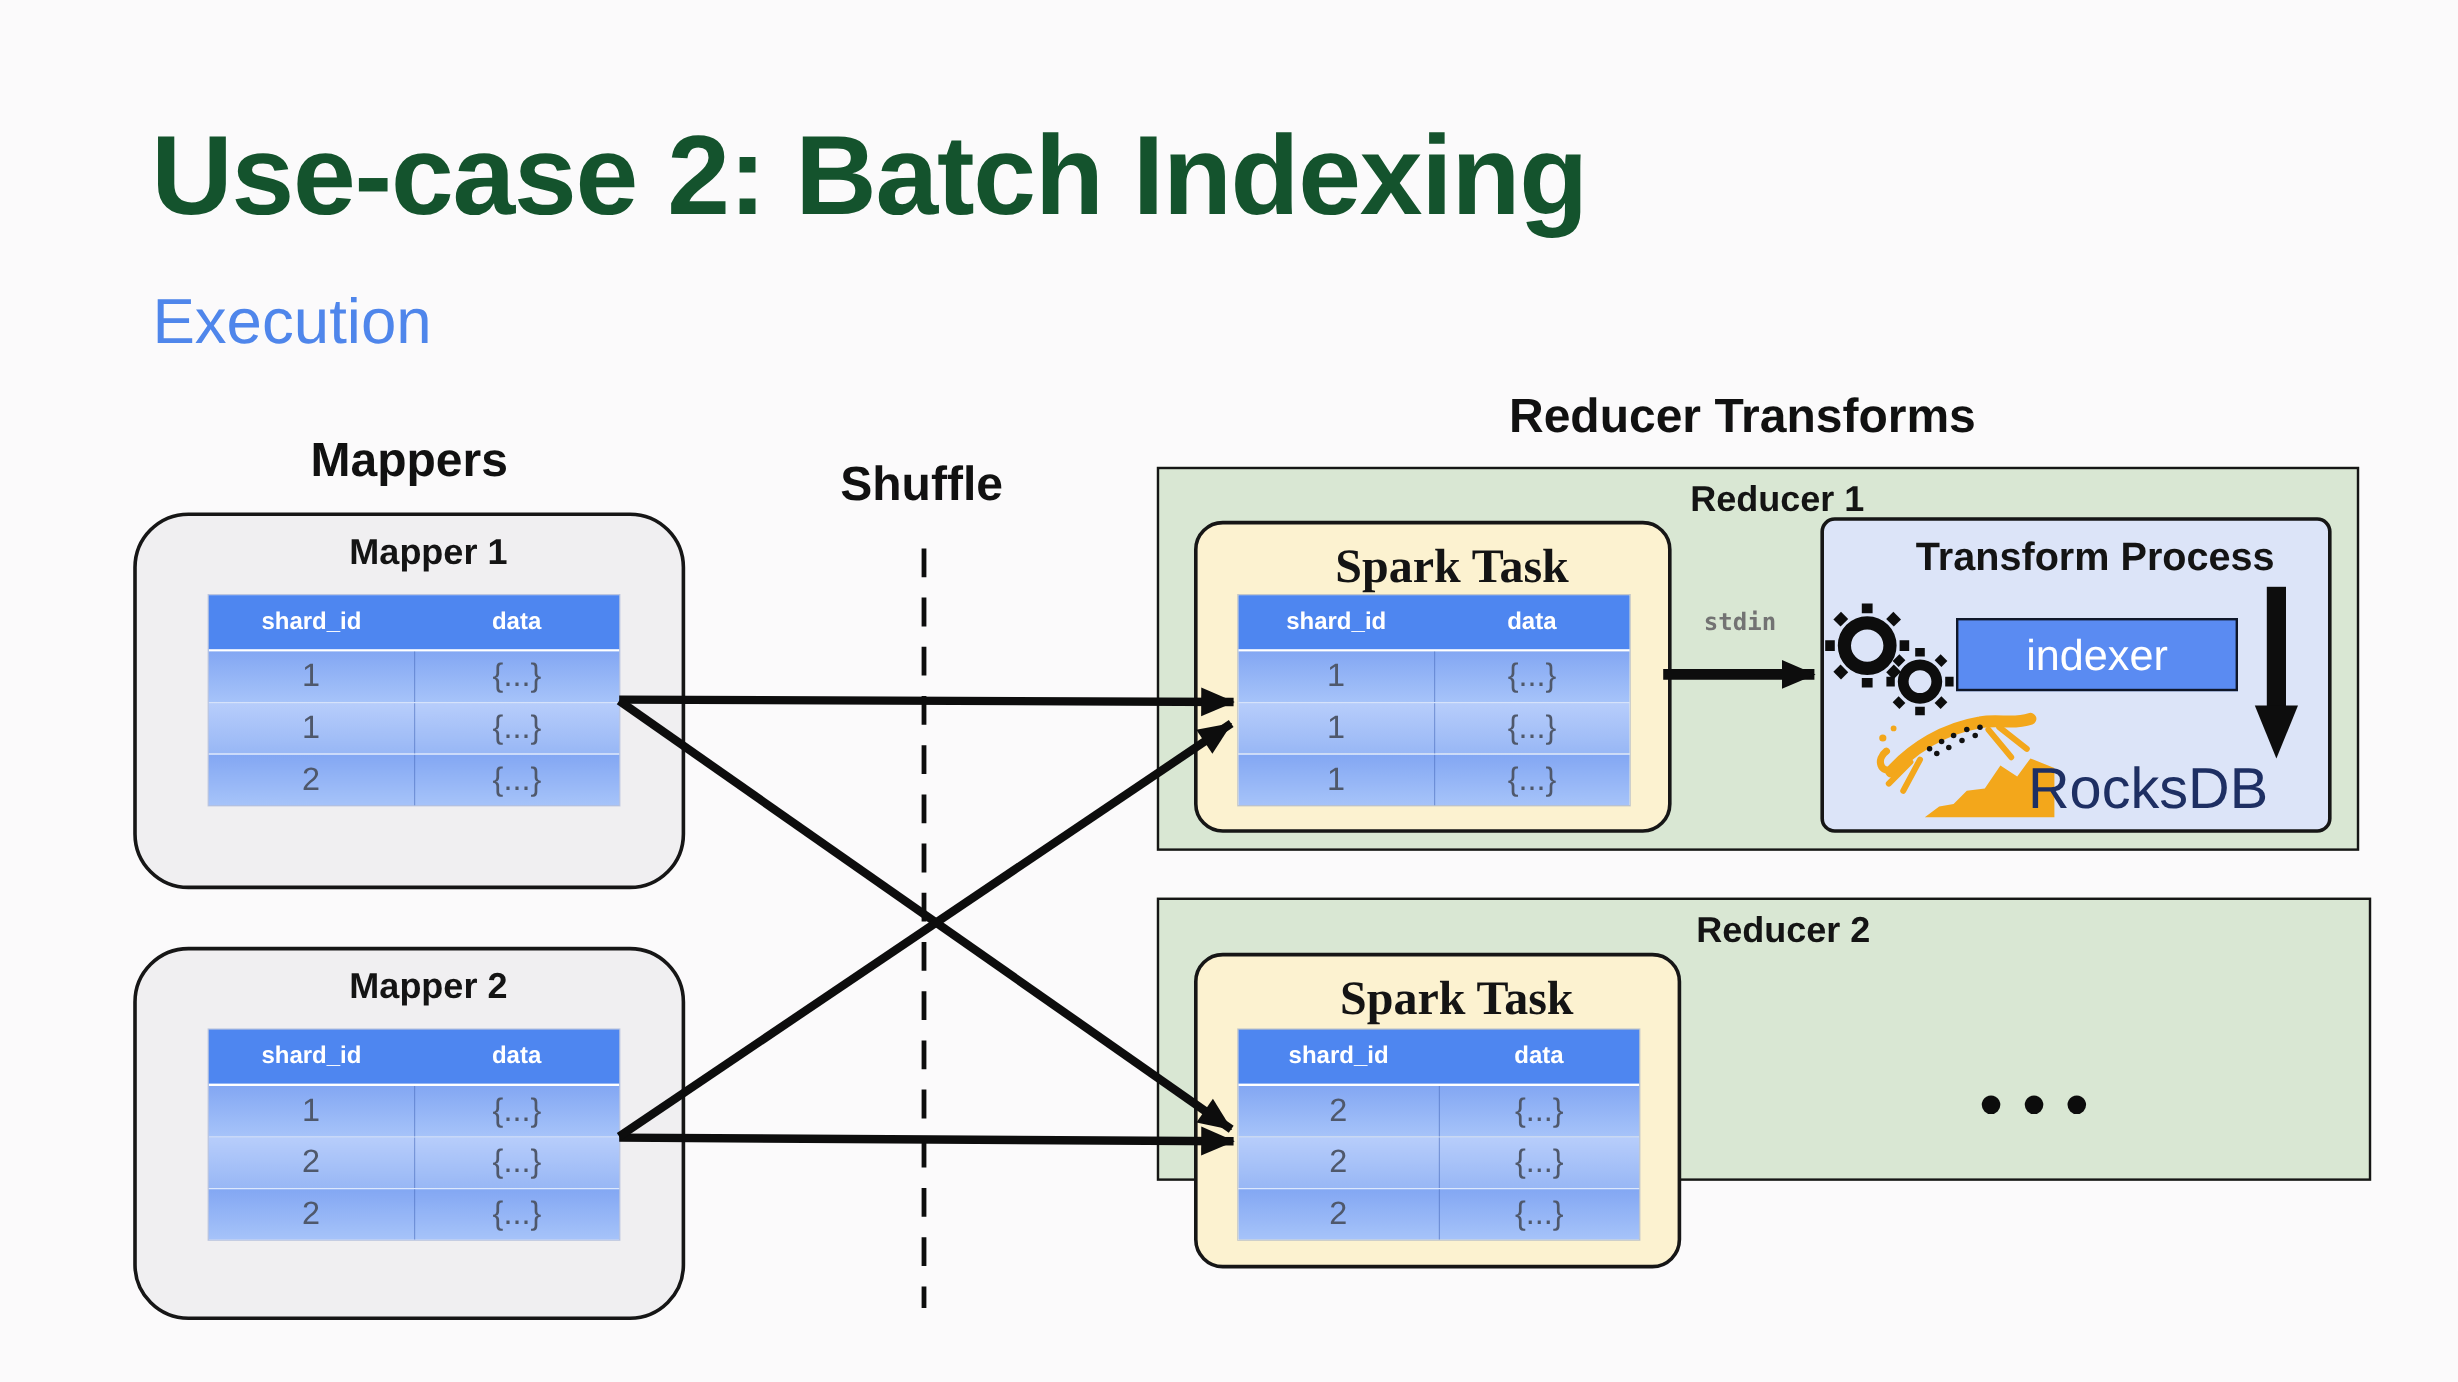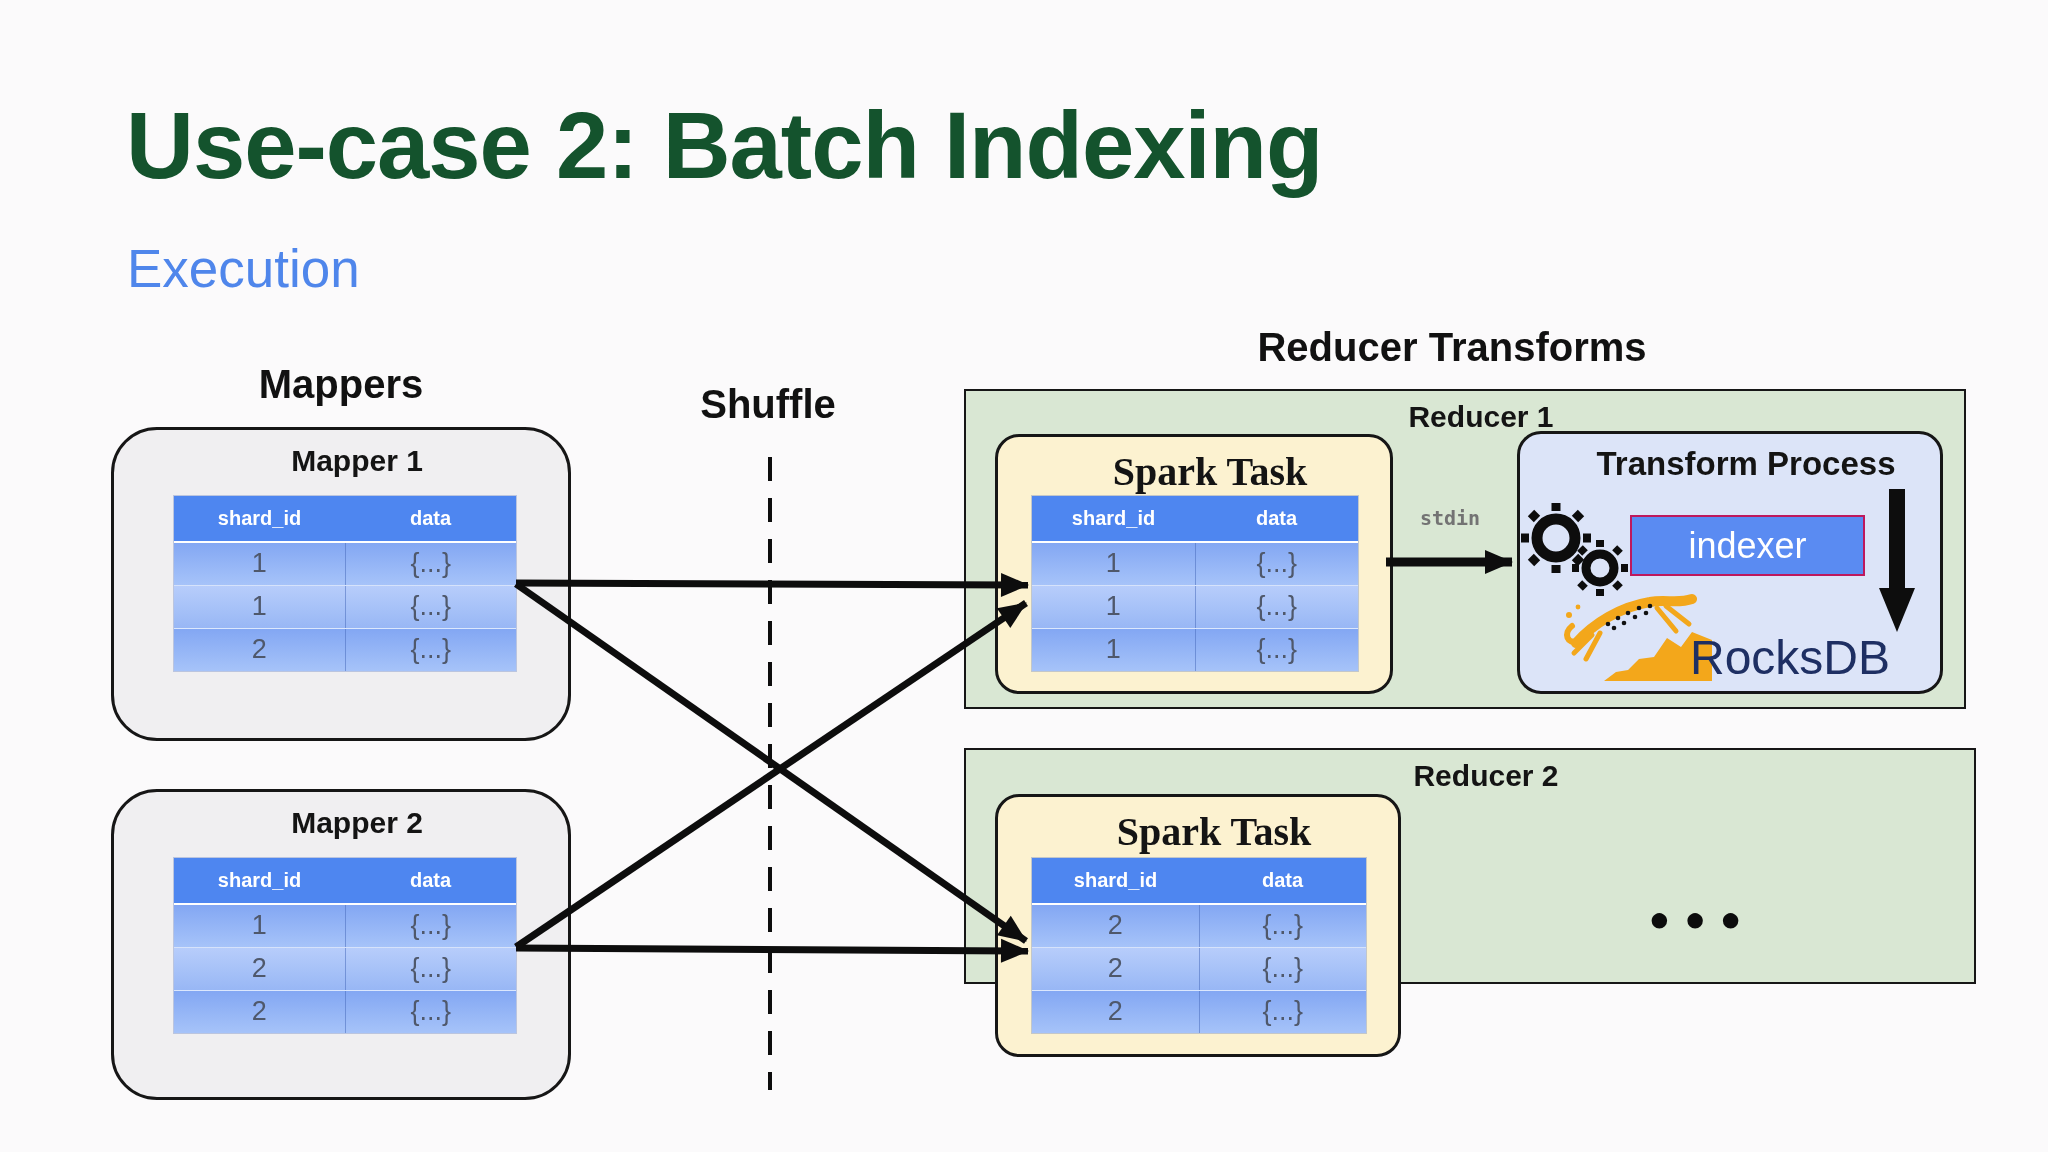--- a/index.html
+++ b/index.html
@@ -16,38 +16,38 @@
   }
   .section-label{font-size:40px;font-weight:700;color:#111;transform:translateX(-50%);white-space:nowrap;}
   .group-box{box-sizing:border-box;border:3px solid #161616;}
   .mapper-box{width:460px;background:#f0eff1;border-radius:46px;}
   .reducer-box{background:#d9e7d3;border-width:2.5px;}
   .box-title{width:100%;text-align:center;font-weight:700;color:#141414;padding-left:16px;}
   .mapper-title{font-size:30px;margin-top:14px;}
   .reducer-title{font-size:30px;margin-top:9px;}
   .spark-box{background:#fcf2d0;border:3px solid #161616;border-radius:24px;}
   .spark-title{font-size:40px;margin-top:11px;font-family:Liberation Serif, serif;}
-  .transform-box{background:#dce4f8;border:3px solid #161616;border-radius:24px;}
+  .transform-box{background:#dce4f8;border:3px solid #161616;border-radius:12px;}
   .transform-title{font-size:33px;margin-top:11px;}
   
   .dtable{position:absolute;box-shadow:0 0 0 1px rgba(90,120,190,.35);}
   .thead{display:flex;height:45px;background:#4e86f0;border-bottom:2px solid #ffffff;}
   .th{flex:1;color:#fff;font-weight:700;font-size:20px;line-height:45px;text-align:center;}
   .trow{display:flex;height:42px;}
   .trow + .trow{border-top:1px solid rgba(255,255,255,.6);}
   .trow.odd{background:linear-gradient(180deg,#83a7f3,#a6c3f9);}
   .trow.even{background:linear-gradient(180deg,#b7cdfb,#98b7f5);}
   .td{flex:1;text-align:center;font-size:27px;line-height:41px;color:#4f586b;}
   .td.shard{border-right:1.5px solid rgba(75,110,190,.55);}
   .stdin-label{
     font-family:"DejaVu Sans Mono","Liberation Mono",monospace;
     font-size:20px;font-weight:700;color:#737373;transform:translateX(-50%);
   }
   .indexer-badge{
-    box-sizing:border-box;background:#5a8bf2;border:2px solid #be185d;
+    box-sizing:border-box;background:#5a8bf2;border:2px solid #0f172a;
     color:#ffffff;font-size:36px;text-align:center;line-height:57px;
   }
   .rocksdb-label{font-size:48px;font-weight:500;color:#1e2f63;letter-spacing:0px;}
   .ellipsis{
     font-size:36px;font-weight:700;color:#0c0c0c;letter-spacing:14px;
     transform:translate(-50%,-50%);white-space:nowrap;
   }
   svg.overlay{position:absolute;left:0;top:0;pointer-events:none;}
 </style>
 </head>

